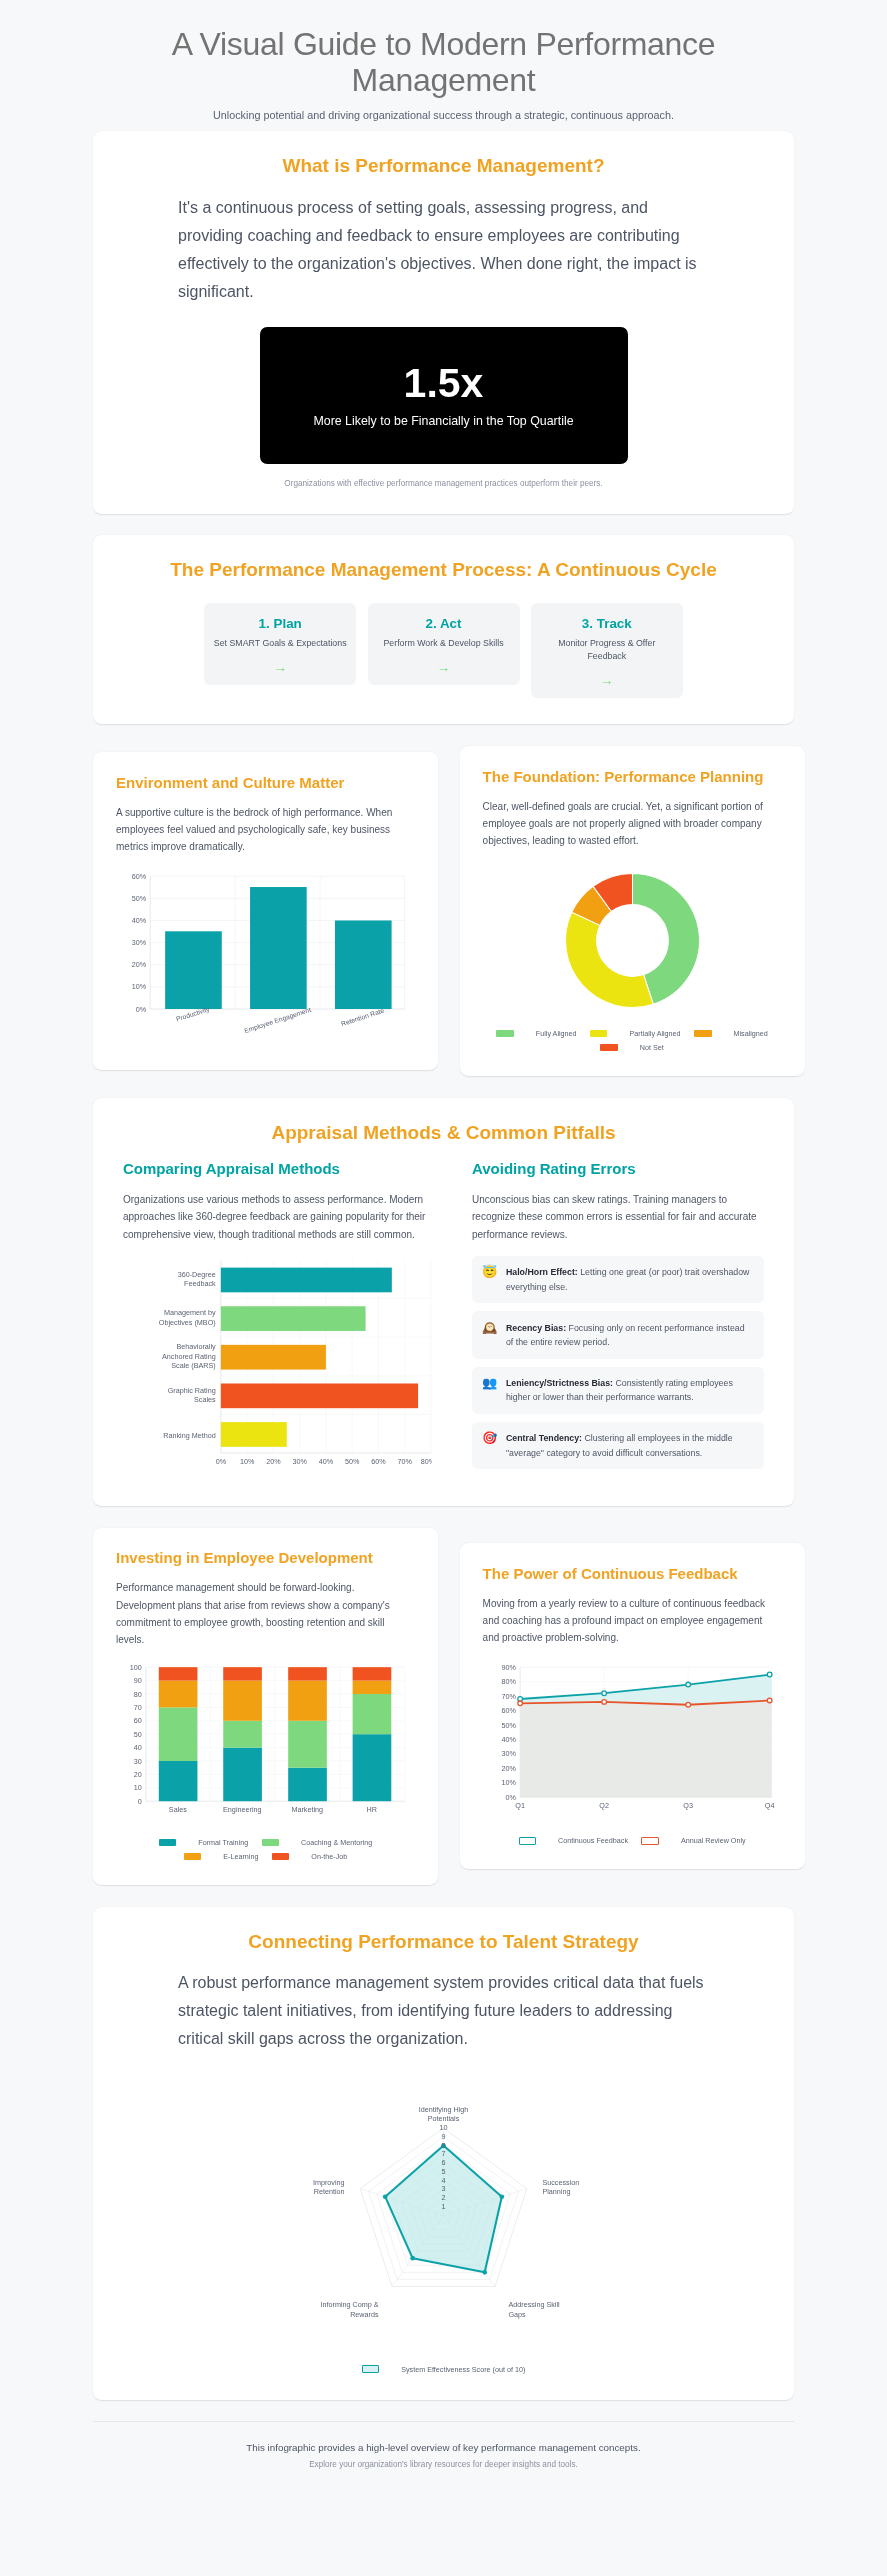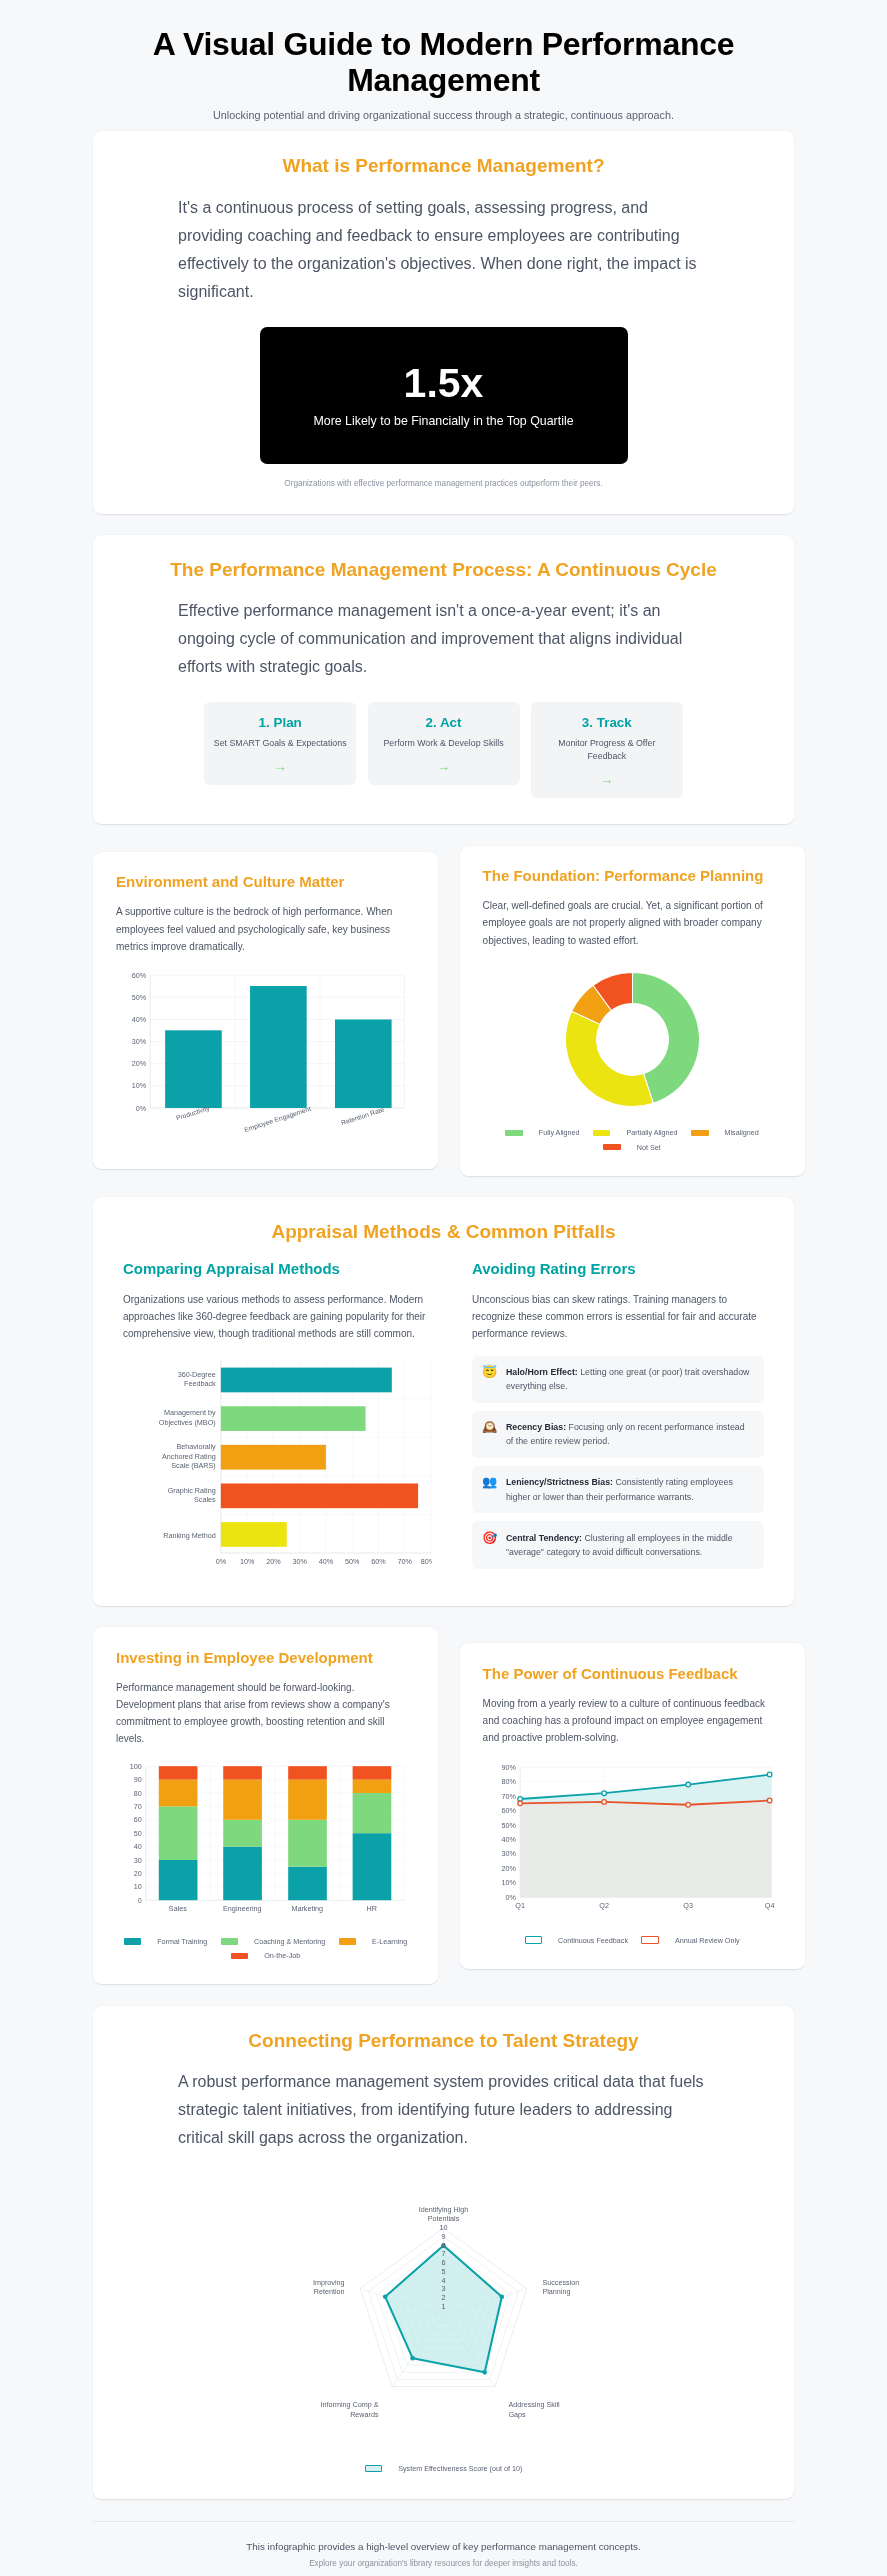--- a/index.html
+++ b/index.html
@@ -7,22 +7,22 @@
     width: 887px;
     background: #f7f8fa;
     font-family: "Liberation Sans", sans-serif;
     color: #3d4451;
   }
   .page { width: 887px; padding: 0 0 20.6px 0; }
 
   
   .header { padding: 27px 124px 10.3px; text-align: center; }
   .header h1 {
-    font-size: 32px; line-height: 1.12; font-weight: 700;
-    color: #000000; letter-spacing: -0.3px;
+    font-size: 32px; line-height: 1.12; font-weight: 400;
+    color: #737373; letter-spacing: -0.3px;
   }
   .header .sub {
     margin-top: 10.3px; font-size: 10.8px; color: #5a6273; font-weight: 400;
   }
 
   
   .wrap { width: 701px; margin: 0 auto; }
   .card {
     background: #ffffff;
     border-radius: 8.2px;
@@ -88,21 +88,21 @@
 
   
   .chart-area { margin-top: 13.4px; }
   .axis-lbl { font-size: 13px; fill: #5a6273; }
   .tick-lbl { font-size: 14px; fill: #5a6273; }
 
   .legend {
     display: flex; flex-wrap: wrap; justify-content: center;
     gap: 5.2px 13.4px; margin-top: 9.3px;
   }
-  .legend .item { display: flex; align-items: center; gap: 16px; font-size: 7.2px; color: #5a6273; }
+  .legend .item { display: flex; align-items: center; gap: 22px; font-size: 7.2px; color: #5a6273; }
   .legend .swatch { width: 17.5px; height: 6.7px; border-radius: 1px; }
   .legend .swatch.hollow { background: #fff; border: 1.5px solid #00a3a3; height: 7.7px; }
 
   
   .pitfall {
     display: flex; gap: 8.2px; align-items: flex-start;
     background: #f6f7f9; border-radius: 5.7px;
     padding: 9.3px 10.3px; margin-bottom: 8.2px;
   }
   .pitfall .emoji { font-size: 12.4px; line-height: 1.2; flex: 0 0 auto; }
@@ -136,21 +136,20 @@
       <p class="lead">It's a continuous process of setting goals, assessing progress, and providing coaching and feedback to ensure employees are contributing effectively to the organization's objectives. When done right, the impact is significant.</p>
       <div class="stat-box">
         <div class="num">1.5x</div>
         <div class="lbl">More Likely to be Financially in the Top Quartile</div>
       </div>
       <p class="caption">Organizations with effective performance management practices outperform their peers.</p>
     </div>
 
     <div class="card">
       <h2 class="section-title">The Performance Management Process: A Continuous Cycle</h2>
-      <p class="lead">Effective performance management isn't a once-a-year event; it's an ongoing cycle of communication and improvement that aligns individual efforts with strategic goals.</p>
       <div class="steps">
         <div class="step">
           <div class="st-num">1. Plan</div>
           <div class="st-desc">Set SMART Goals &amp; Expectations</div>
           <div class="st-arrow">→</div>
         </div>
         <div class="step">
           <div class="st-num">2. Act</div>
           <div class="st-desc">Perform Work &amp; Develop Skills</div>
           <div class="st-arrow">→</div>

